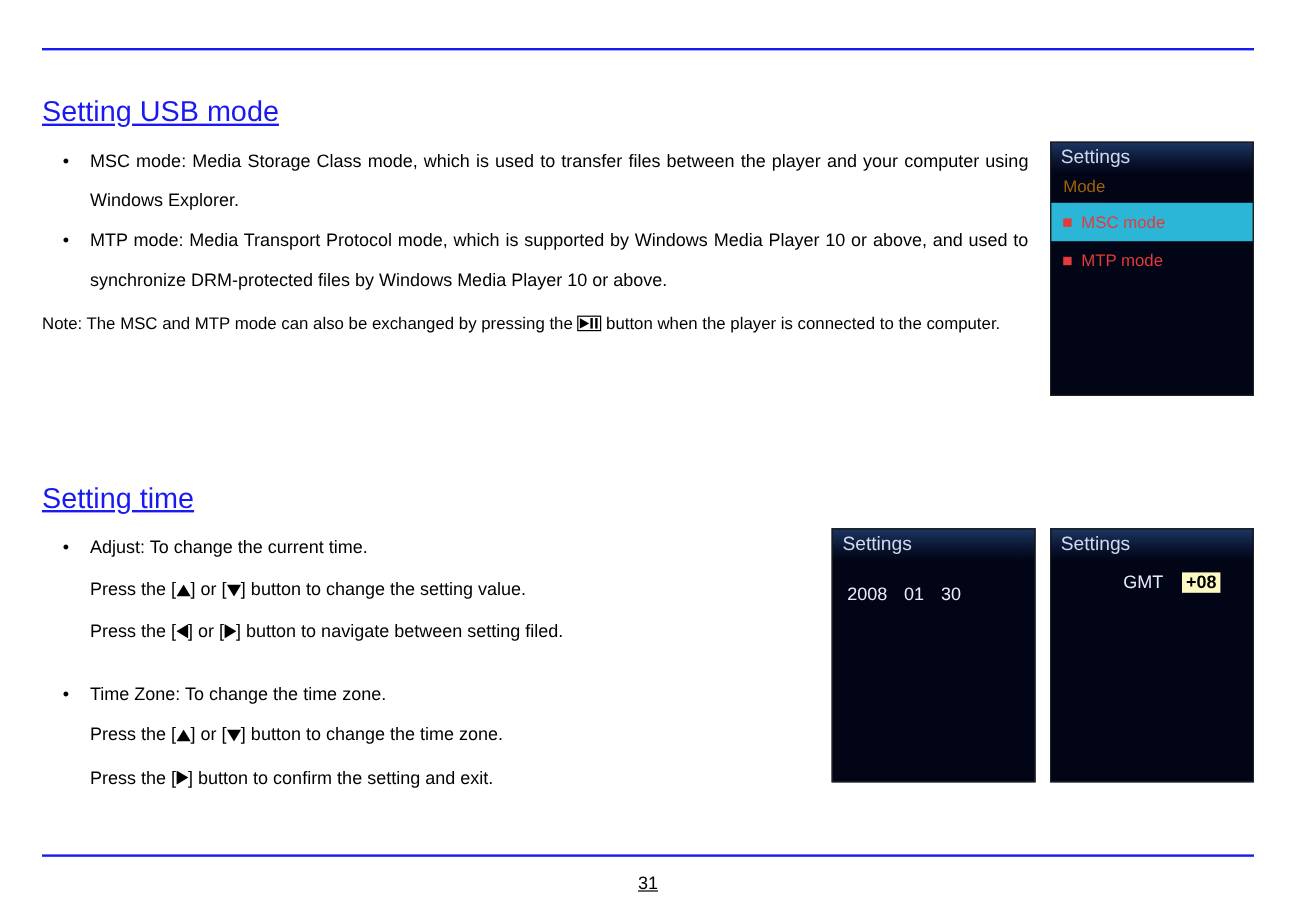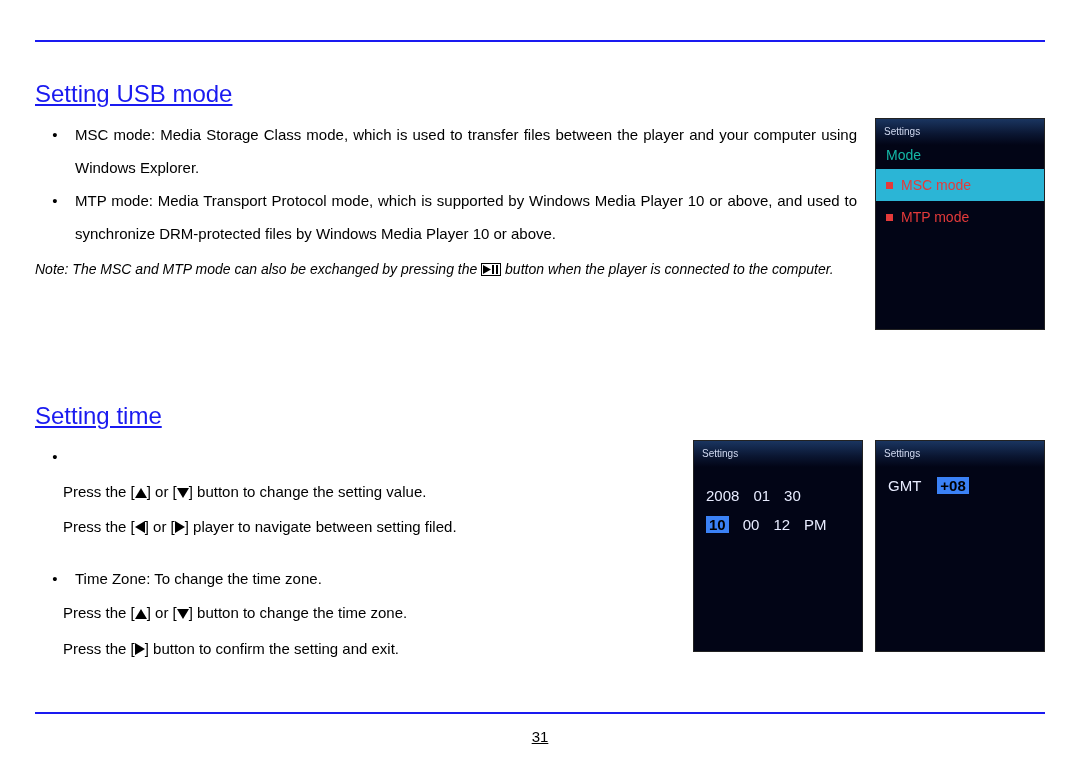--- a/index.html
+++ b/index.html
@@ -14,41 +14,41 @@
     }
     .hr-top { border: none; border-top: 2px solid #1a1af0; margin-top: 40px; }
     .hr-bottom { border: none; border-top: 2px solid #1a1af0; position: absolute; bottom: 55px; left: 35px; right: 35px; }
     .pagenum { position: absolute; bottom: 24px; left: 0; right: 0; text-align: center; font-size: 15px; text-decoration: underline; }
     h2 { color: #1a1af0; font-size: 24px; font-weight: 400; margin: 38px 0 10px 0; text-decoration: underline; }
     .content-row { display: flex; gap: 18px; align-items: flex-start; }
     .text-col { flex: 1; font-size: 15px; line-height: 2.2; text-align: justify; }
     .bullet { display: flex; }
     .bullet .dot { width: 40px; flex-shrink: 0; text-align: center; }
     .bullet .btxt { flex: 1; }
-    .note { font-style: italic; font-size: 14px; line-height: 2.2; text-align: justify; margin-top: 4px; }
+    .note { font-size: 14px; line-height: 2.2; text-align: justify; margin-top: 4px; }
     .device {
       width: 170px; height: 212px; background: #020516; border: 1px solid #222;
       flex-shrink: 0; color: #fff; font-size: 14px; position: relative; overflow: hidden;
     }
     .device-header {
-      height: 26px; line-height: 26px; padding: 0 8px; font-size: 10px;
+      height: 26px; line-height: 26px; padding: 0 8px; font-size: 16px;
       background: linear-gradient(180deg, #1a3560 0%, #0a1530 60%, #020516 100%);
       color: #d0d8ef;
     }
-    .device-sub { color: #14b8a6; padding: 2px 10px 6px; font-size: 14px; }
+    .device-sub { color: #a16207; padding: 2px 10px 6px; font-size: 14px; }
     .device-item { display: flex; align-items: center; height: 32px; padding: 0 10px; font-size: 14px; gap: 8px; }
     .device-item .sq { width: 7px; height: 7px; background: #e43a3a; }
     .device-item.sel { background: #2bb5d6; }
     .device-item .ilabel { color: #e43a3a; }
     .device-time-row { padding: 20px 12px 0; display: flex; gap: 14px; color: #e8ecff; font-size: 15px; }
     .device-time-row2 { padding: 12px 12px 0; display: flex; gap: 14px; color: #e8ecff; font-size: 15px; align-items: center; }
-    .hi-box { background: #3b82f6; color: #000; padding: 0 3px; font-weight: bold; }
-    .tz-row { display: flex; gap: 16px; align-items: center; padding: 10px 12px; color: #e8ecff; font-size: 15px; }
+    .hi-box { background: #fef9c3; color: #000; padding: 0 3px; font-weight: bold; }
+    .tz-row { display: flex; gap: 16px; align-items: center; padding: 10px 12px; color: #e8ecff; font-size: 15px; margin-left: 48px; }
     .text-col-time { width: 640px; font-size: 15px; line-height: 2.3; }
-    .line { margin-left: 28px; }
+    .line { margin-left: 40px; }
     .device-pair { display: flex; gap: 12px; }
     .tri { display: inline-block; vertical-align: -1px; }
     .pp-icon { display: inline-flex; align-items: center; gap: 0; border: 1px solid #000; height: 13px; padding: 0 1px; line-height: 0; }
     .pp-icon svg { display: block; }
   </style>
 </head>
 <body>
 
 <hr class="hr-top">
 
@@ -90,34 +90,35 @@
       <span class="ilabel">MTP mode</span>
     </div>
   </div>
 </div>
 
 <h2 style="margin-top:72px;">Setting time</h2>
 <div class="content-row">
   <div class="text-col-time">
     <div class="bullet">
       <span class="dot">•</span>
+      <span>Adjust: To change the current time.</span>
     </div>
     <div class="line">
       <span>Press the [</span><span class="tri"><svg width="12" height="10">
             <polygon points="6,0 12,10 0,10" fill="#000"></polygon>
           </svg></span><span>] or [</span><span class="tri"><svg width="12" height="10">
             <polygon points="0,0 12,0 6,10" fill="#000"></polygon>
           </svg></span><span>] button to change the setting value.</span>
     </div>
     <div class="line">
       <span>Press the [</span><span class="tri"><svg width="10" height="12">
             <polygon points="10,0 10,12 0,6" fill="#000"></polygon>
           </svg></span><span>] or [</span><span class="tri"><svg width="10" height="12">
             <polygon points="0,0 10,6 0,12" fill="#000"></polygon>
-          </svg></span><span>] player to navigate between setting filed.</span>
+          </svg></span><span>] button to navigate between setting filed.</span>
     </div>
     <div style="height:16px;"></div>
     <div class="bullet">
       <span class="dot">•</span>
       <span>Time Zone: To change the time zone.</span>
     </div>
     <div class="line">
       <span>Press the [</span><span class="tri"><svg width="12" height="10">
             <polygon points="6,0 12,10 0,10" fill="#000"></polygon>
           </svg></span><span>] or [</span><span class="tri"><svg width="12" height="10">
@@ -132,26 +133,20 @@
   </div>
 
   <div class="device-pair">
     <div class="device">
       <div class="device-header">Settings</div>
       <div class="device-time-row">
         <span>2008</span>
         <span>01</span>
         <span>30</span>
       </div>
-      <div class="device-time-row2">
-        <span class="hi-box">10</span>
-        <span>00</span>
-        <span>12</span>
-        <span>PM</span>
-      </div>
     </div>
 
     <div class="device">
       <div class="device-header">Settings</div>
       <div class="tz-row">
         <span>GMT</span>
         <span class="hi-box">+08</span>
       </div>
     </div>
   </div>

